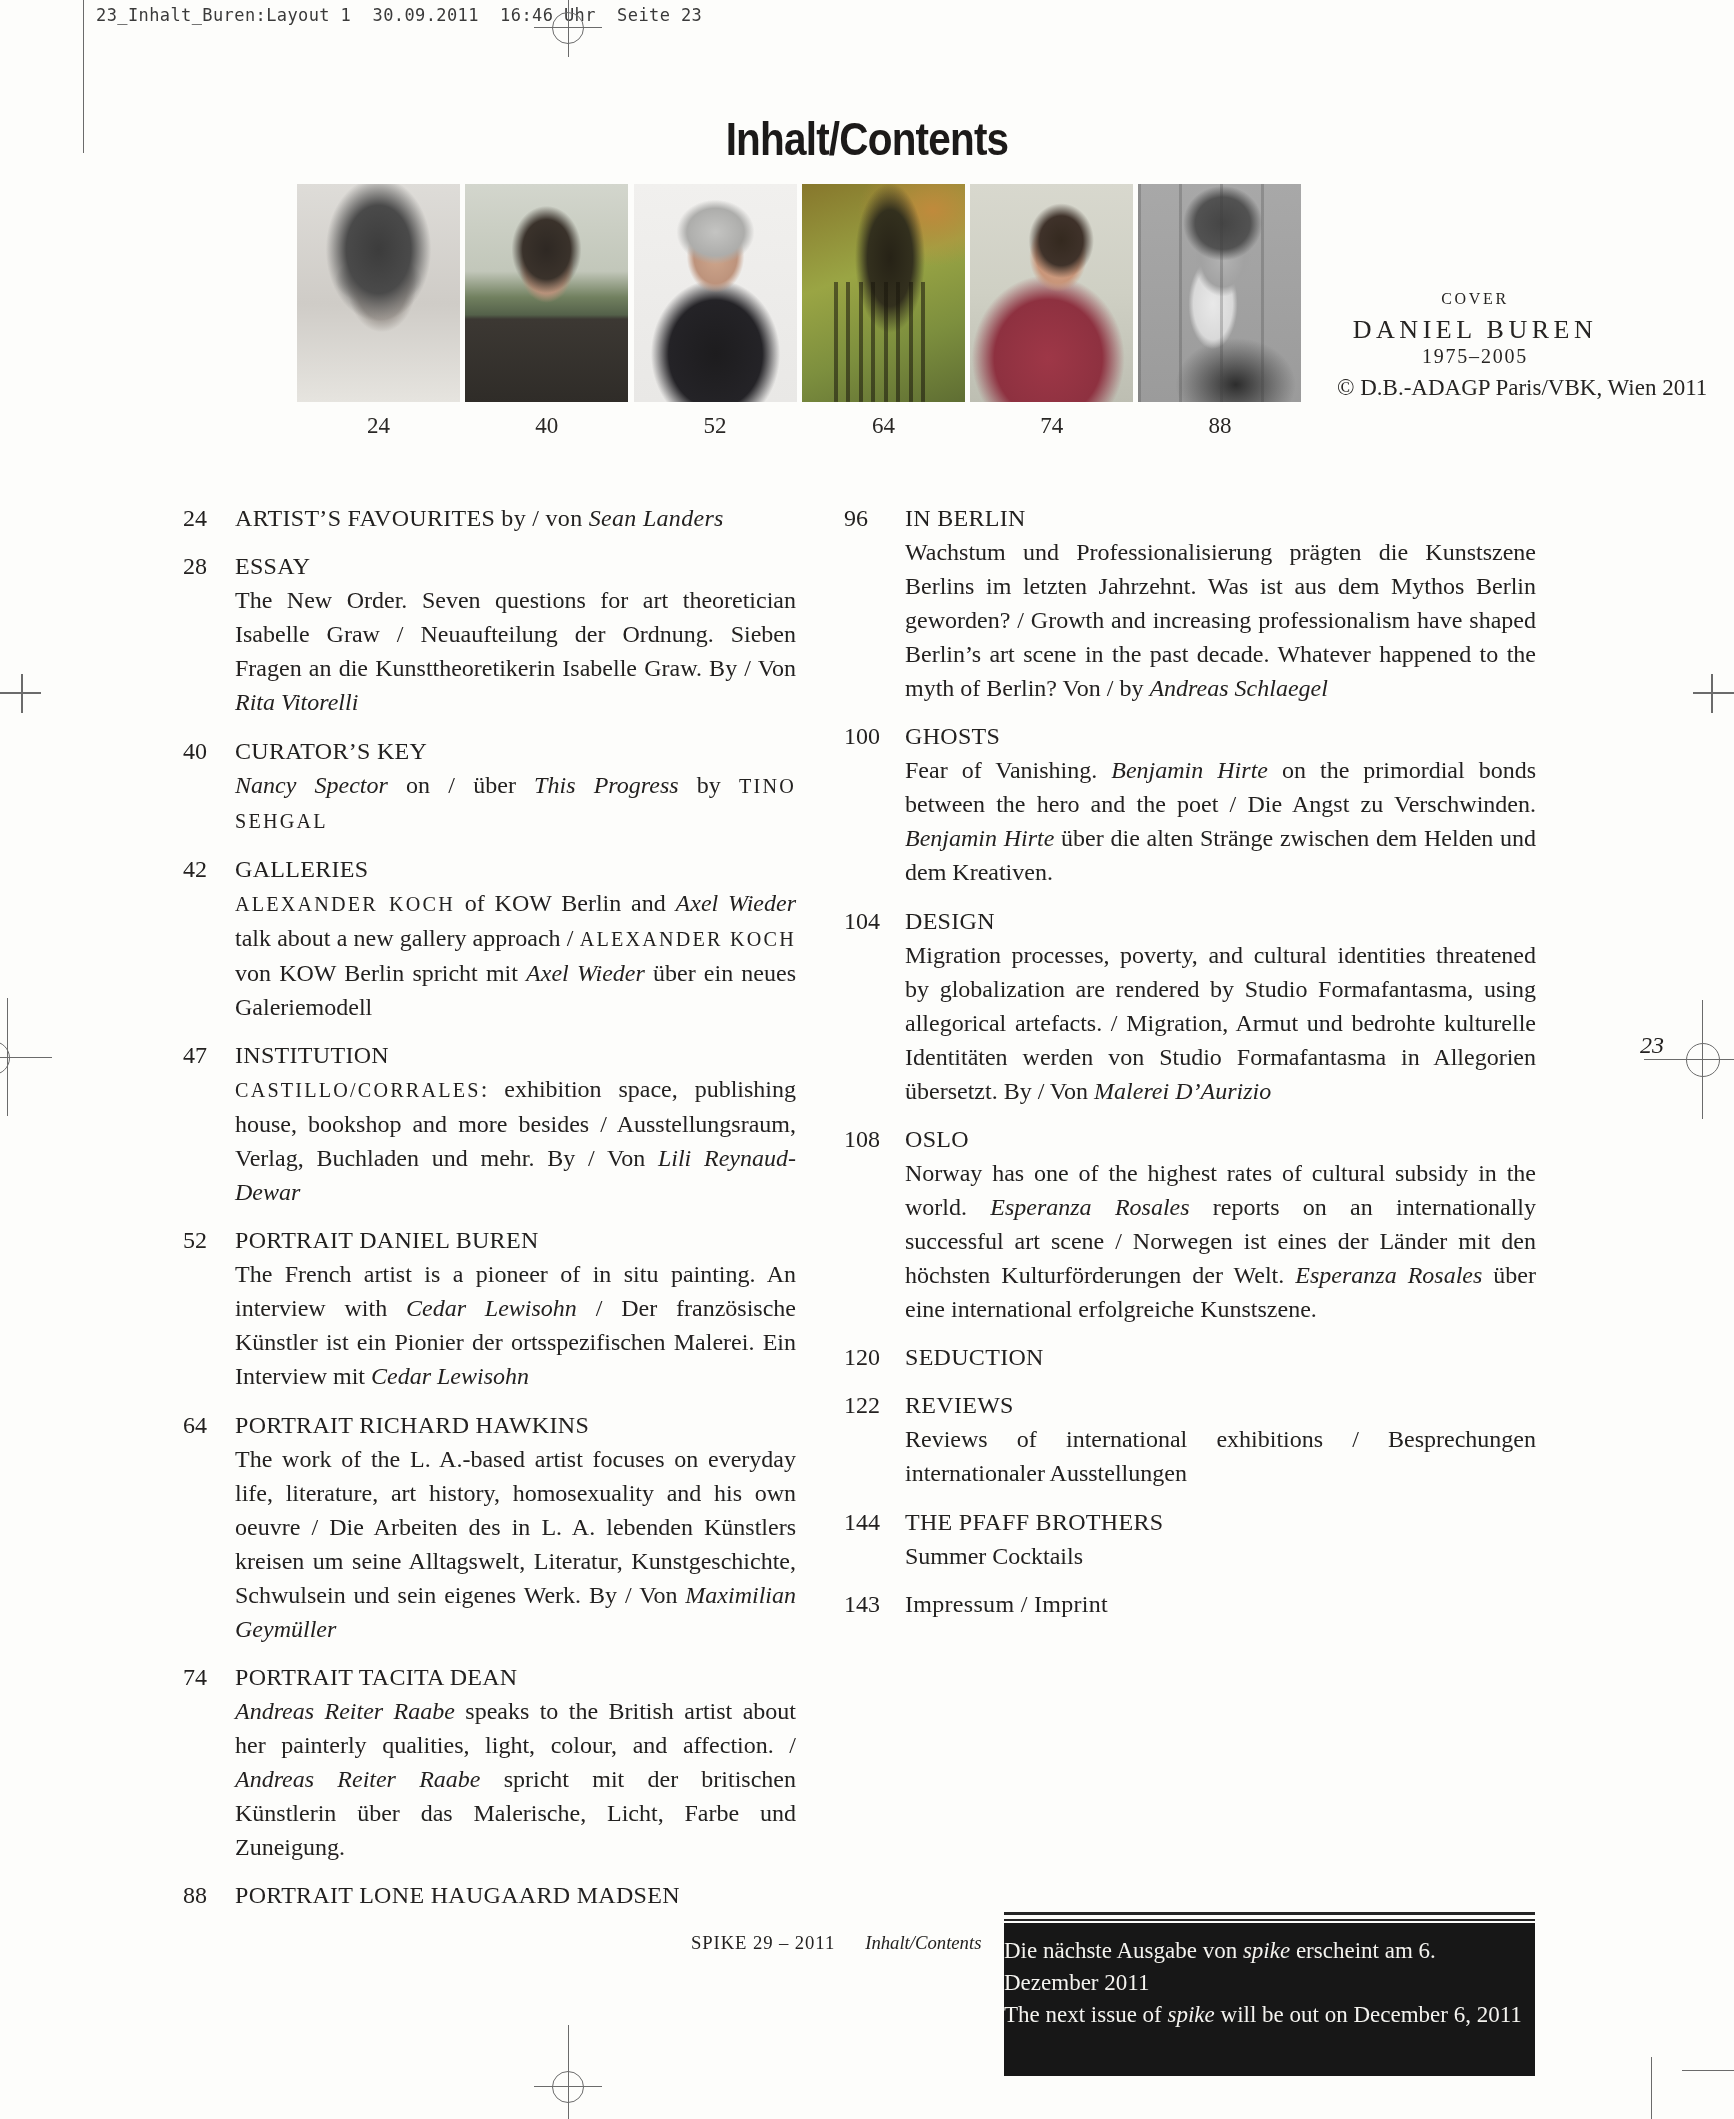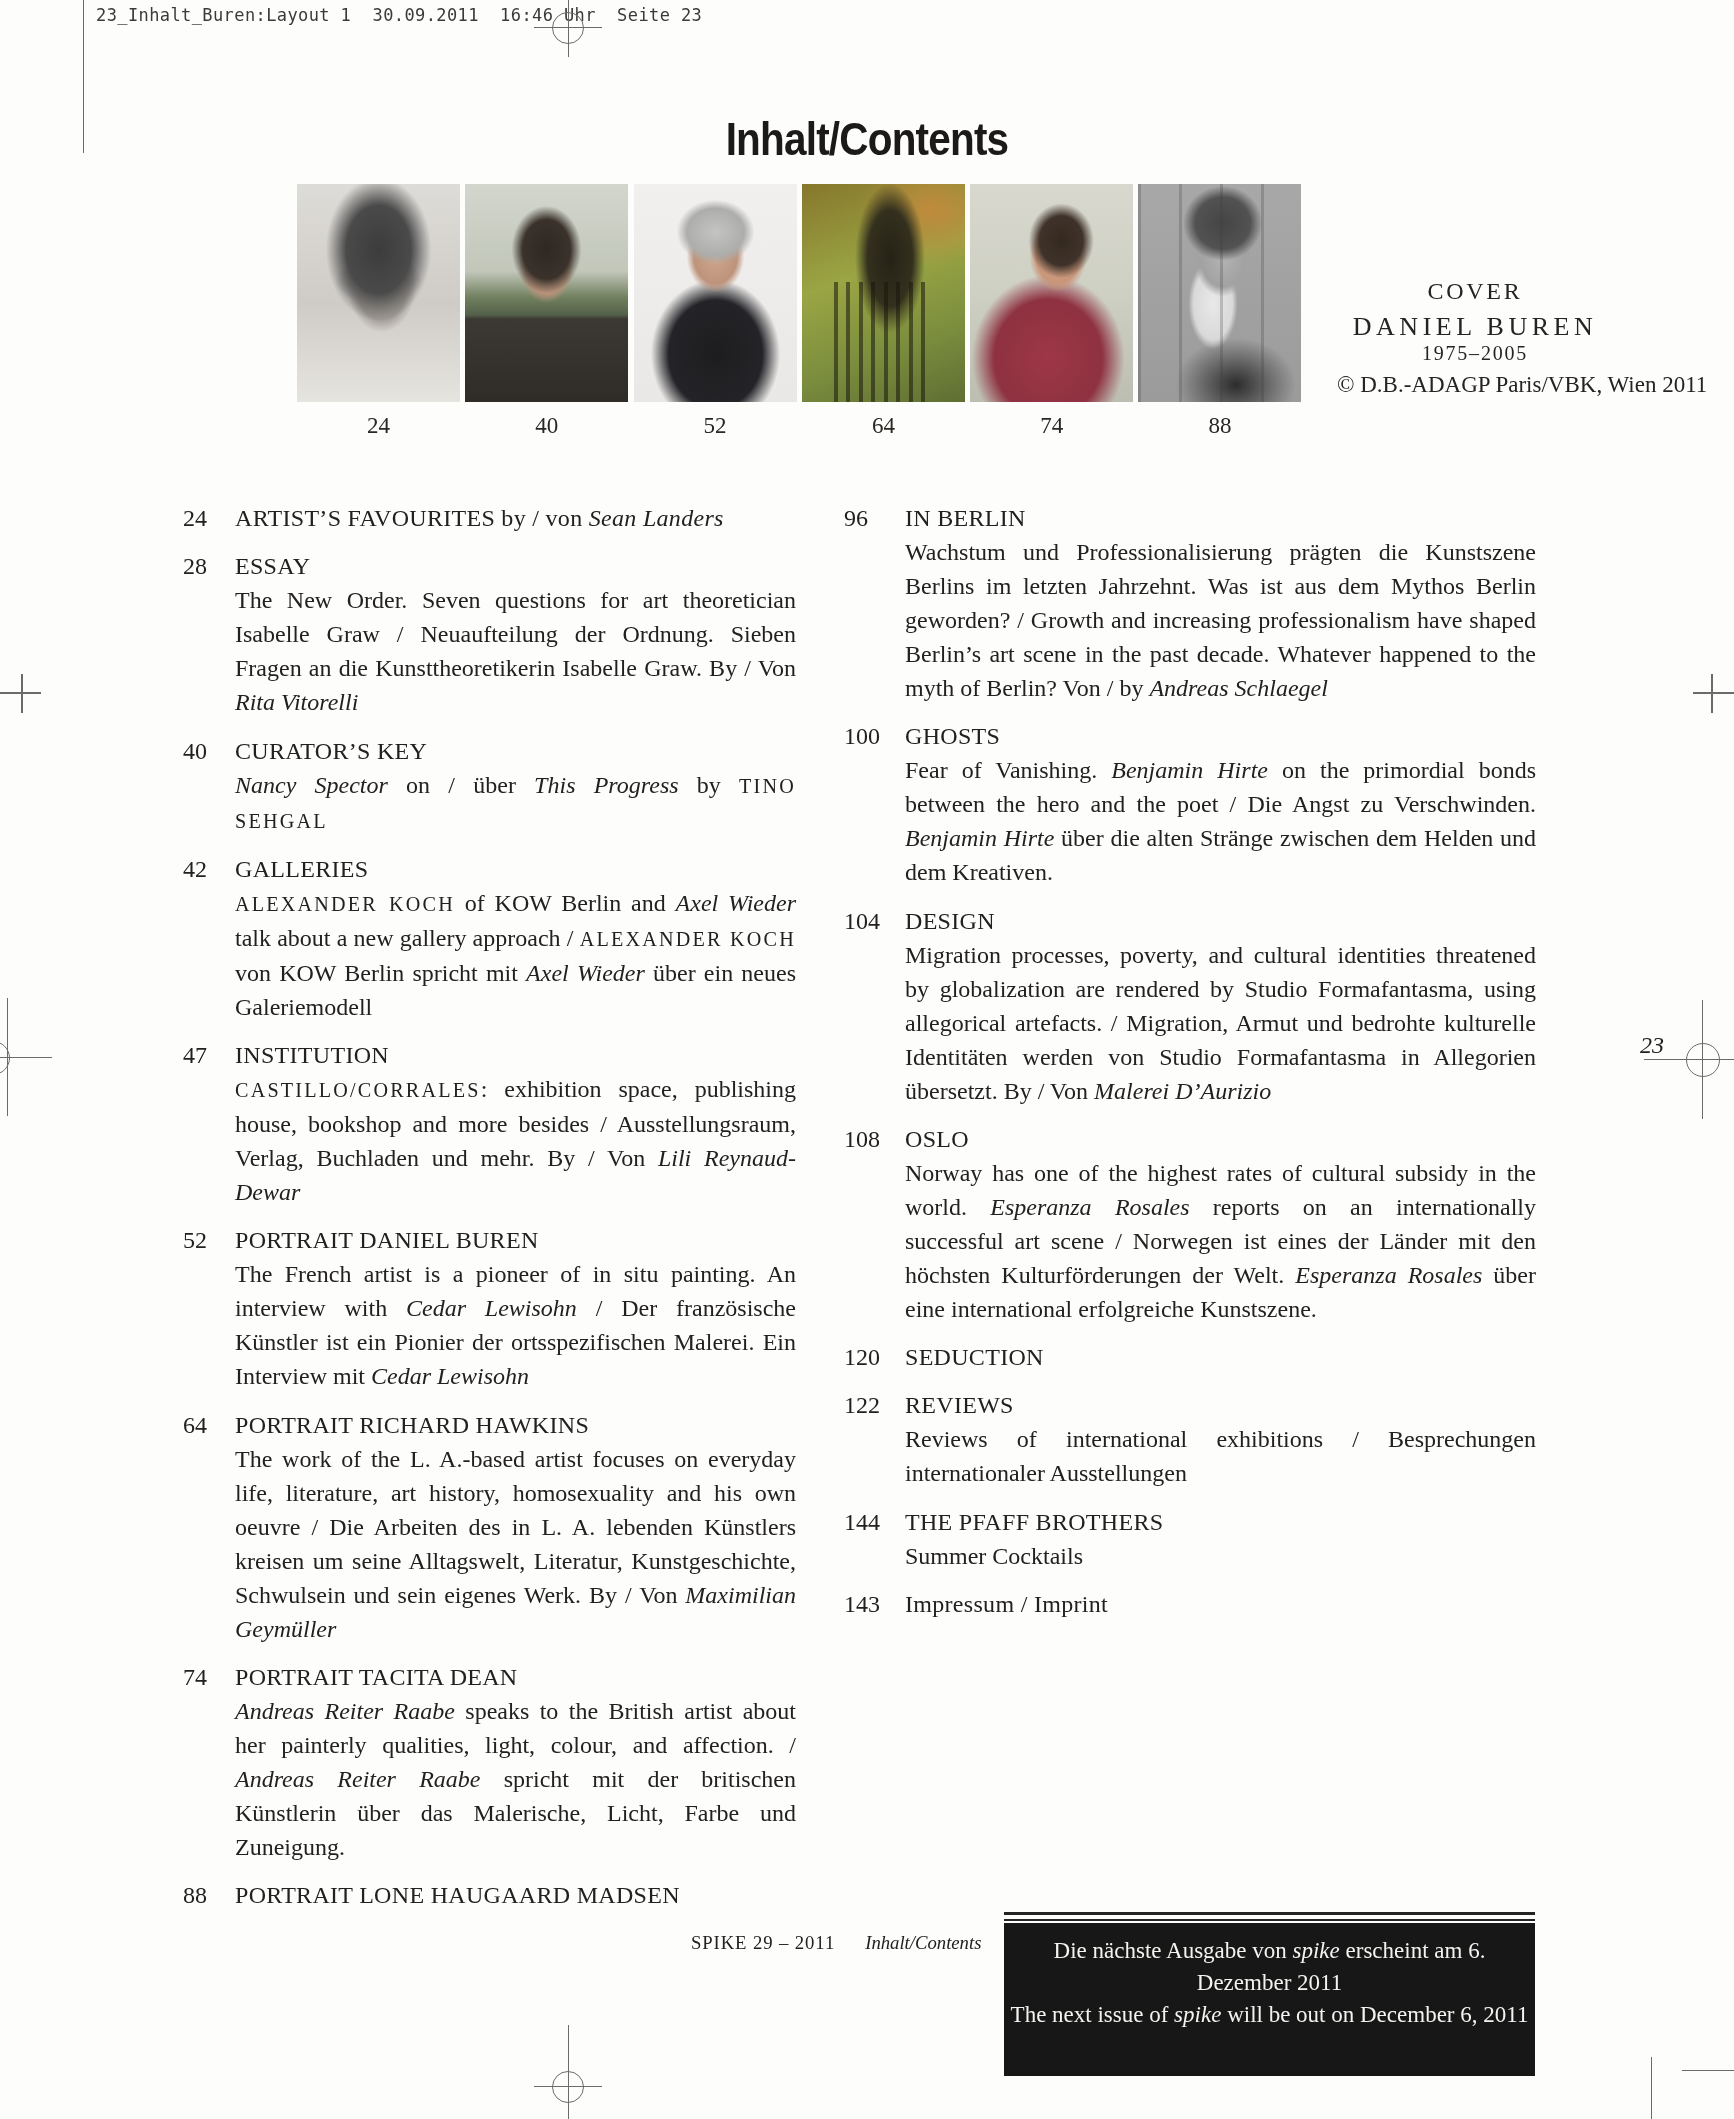--- a/index.html
+++ b/index.html
@@ -56,21 +56,21 @@
     linear-gradient(180deg,#d8d8ce 0%,#cfd0c4 50%,#bdbeb2 100%);}
   .ph6{background:
     repeating-linear-gradient(90deg,rgba(60,60,60,.25) 0 2.7px,rgba(60,60,60,0) 2.7px 41px),
     radial-gradient(55px 52px at 52% 18%,#454545 0%,#525252 50%,rgba(80,80,80,0) 72%),
     radial-gradient(36px 48px at 52% 34%,#b3b3b3 0%,#a2a2a2 60%,rgba(160,160,160,0) 80%),
     radial-gradient(30px 55px at 46% 55%,#e9e9e9 0%,#d9d9d9 65%,rgba(220,220,220,0) 82%),
     radial-gradient(80px 62px at 60% 92%,#2c2c2c 0%,rgba(44,44,44,0) 75%),
     linear-gradient(180deg,#a8a8a8 0%,#9b9b9b 100%);}
   
   .cover{position:absolute;left:1337px;top:278px;width:276px;text-align:center;color:#262422;}
-  .cover-kicker{font-size:24px;letter-spacing:2.7px;}
+  .cover-kicker{font-size:16px;letter-spacing:2.7px;margin-top:12px;}
   .cover-artist{font-size:26px;letter-spacing:4.5px;margin-top:7.1px;}
   .cover-years{font-size:20px;letter-spacing:1.8px;margin-top:0;text-align:center;}
   .cover-credit{font-size:23px;margin-top:7.1px;white-space:nowrap;}
   
   .col{position:absolute;top:501px;}
   .col-left{left:183px;width:613px;}
   .col-right{left:844px;width:692px;}
   .entry{display:flex;margin-bottom:14.3px;}
   .num{flex:0 0 auto;font-size:24px;line-height:34px;}
   .col-left .num{width:52px;}
@@ -83,21 +83,21 @@
   
   .margin-pagenum{position:absolute;left:1640px;top:1032px;font-style:italic;font-size:24px;}
   .footer{position:absolute;left:691px;top:1932px;display:flex;gap:30px;align-items:flex-end;}
   .footer-issue{font-size:18.7px;letter-spacing:0.9px;}
   .footer-section{font-size:18.7px;font-style:italic;}
   
   .rule-a{position:absolute;left:1004px;top:1912px;width:531px;height:2.7px;background:#242424;}
   .rule-b{position:absolute;left:1004px;top:1919px;width:531px;height:1.8px;background:#242424;}
   .next-box{
     position:absolute;left:1004px;top:1923px;width:531px;height:153px;
-    background:#171717;color:#f4f3ef;text-align:center;box-sizing:border-box;padding-top:11.6px;
+    background:#171717;color:#f4f3ef;box-sizing:border-box;padding-top:11.6px;
   }
   .next-line{font-size:23px;line-height:32px;}
 </style>
 </head>
 <body>
 
 <div class="slug">23_Inhalt_Buren:Layout 1  30.09.2011  16:46 Uhr  Seite 23</div>
 <div class="mark-line" style="left:83px;top:0;width:0.9px;height:153px;"></div>
 
 <div class="mark-line" style="left:568px;top:0;width:0.9px;height:57px;"></div>

